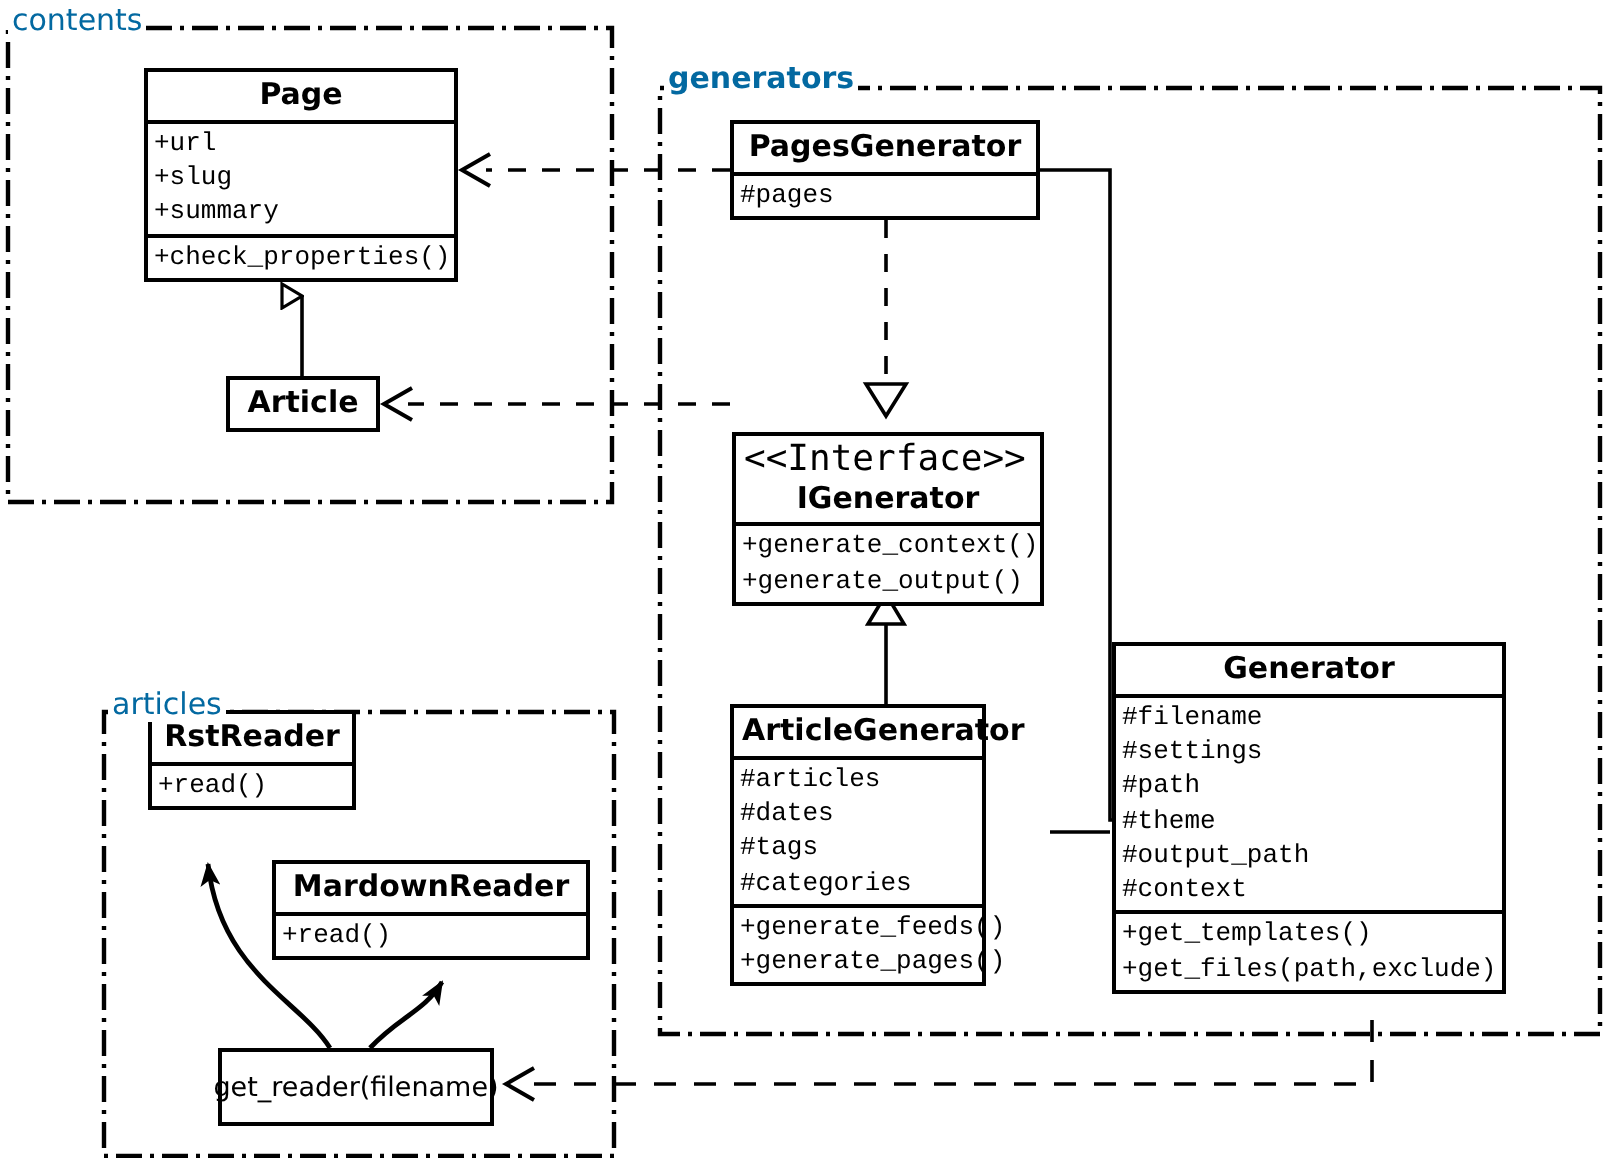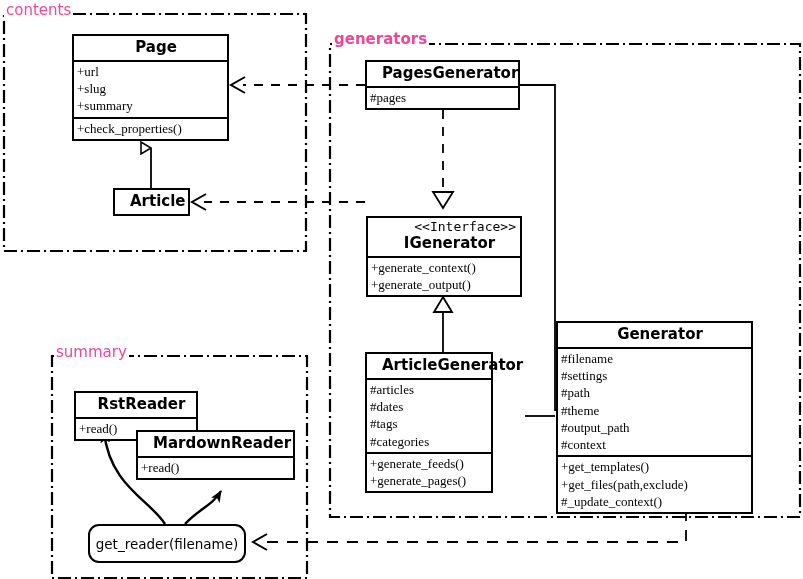--- a/index.html
+++ b/index.html
@@ -32,36 +32,35 @@
   }
   .uml-name {
     text-align: center;
     font-weight: bold;
     font-size: 15px;
     font-family: "DejaVu Sans", sans-serif;
     color: #000;
     padding: 3px 4px 4px 4px;
     line-height: 1.12;
     white-space: nowrap;
-    margin-left: 11px;
   }
   .uml-stereotype {
-    text-align: right;
+    text-align: left;
     font-weight: normal;
-    font-size: 13px;
+    font-size: 18px;
     font-family: "DejaVu Sans Mono", monospace;
     color: #000;
     line-height: 1.15;
   }
   .uml-compartment {
     border-top: 2px solid #000;
     padding: 1px 0 2px 0;
   }
   .uml-member {
-    font-family: Liberation Serif, serif;
+    font-family: Liberation Mono, monospace;
     font-size: 13px;
     color: #000;
     line-height: 1.33;
     padding-left: 3px;
     white-space: nowrap;
   }
   .plain-box {
     position: absolute;
     box-sizing: border-box;
     border: 2px solid #000;
@@ -75,21 +74,21 @@
     font-family: "DejaVu Sans", sans-serif;
     font-size: 13.5px;
     color: #000;
     white-space: nowrap;
   }
   
   .pkg-label {
     position: absolute;
     font-family: "DejaVu Sans", sans-serif;
     font-size: 15px;
-    color: #ec4899;
+    color: #0369a1;
     background: #ffffff;
     padding: 0 2px;
     z-index: 6;
     white-space: nowrap;
   }
 </style>
 </head>
 <body>
 
 <div id="canvas">
@@ -156,21 +155,21 @@
       <path d="M165,524 C150,500 110,486 104,432" marker-end="url(#solid-arrow)"></path>
     </g>
 
     <g stroke="#000" stroke-width="2.4" fill="none">
       <path d="M185,524 C200,508 212,506 221,491" marker-end="url(#solid-arrow)"></path>
     </g>
   </svg>
 
   <div class="pkg-label" style="left:4px; top:1px;">contents</div>
   <div class="pkg-label" style="left:332px; top:30px;font-weight:bold;">generators</div>
-  <div class="pkg-label" style="left:54px; top:343px;">summary</div>
+  <div class="pkg-label" style="left:54px; top:343px;">articles</div>
 
   <div class="uml-class" style="left:72px; top:34px; width:157px;">
     <div class="uml-name">Page</div>
     <div class="uml-compartment">
       <div class="uml-member">+url</div>
       <div class="uml-member">+slug</div>
       <div class="uml-member">+summary</div>
     </div>
     <div class="uml-compartment">
       <div class="uml-member">+check_properties()</div>
@@ -219,35 +218,34 @@
       <div class="uml-member">#filename</div>
       <div class="uml-member">#settings</div>
       <div class="uml-member">#path</div>
       <div class="uml-member">#theme</div>
       <div class="uml-member">#output_path</div>
       <div class="uml-member">#context</div>
     </div>
     <div class="uml-compartment">
       <div class="uml-member">+get_templates()</div>
       <div class="uml-member">+get_files(path,exclude)</div>
-      <div class="uml-member">#_update_context()</div>
-    </div>
-  </div>
-
-  <div class="uml-class" style="left:74px; top:391px; width:124px;">
+    </div>
+  </div>
+
+  <div class="uml-class" style="left:74px; top:355px; width:104px;">
     <div class="uml-name">RstReader</div>
     <div class="uml-compartment">
       <div class="uml-member">+read()</div>
     </div>
   </div>
 
   <div class="uml-class" style="left:136px; top:430px; width:159px;">
     <div class="uml-name">MardownReader</div>
     <div class="uml-compartment">
       <div class="uml-member">+read()</div>
     </div>
   </div>
 
-  <div class="plain-box" style="left:88px; top:524px; width:158px; height:39px;border-radius:11px;">
+  <div class="plain-box" style="left:109px; top:524px; width:138px; height:39px;">
     <span class="plain-box-label">get_reader(filename)</span>
   </div>
 
 </div>
 
 </body></html>

